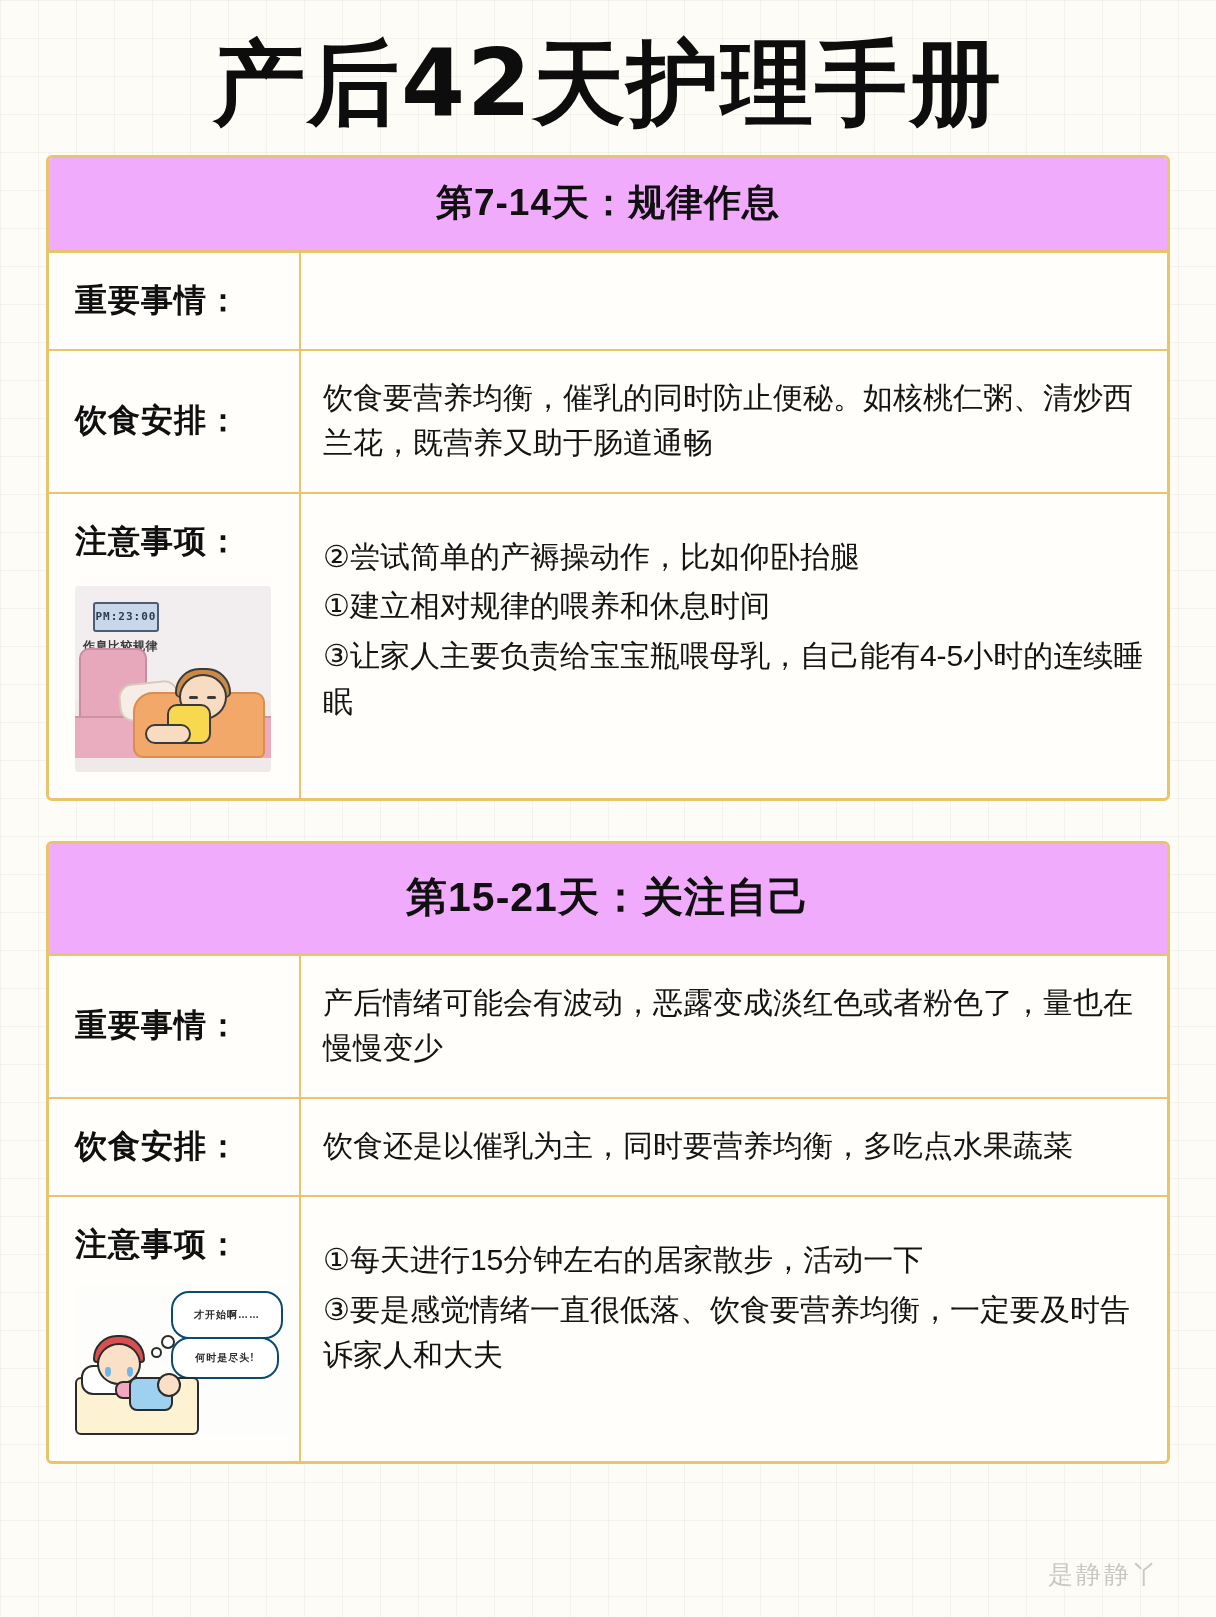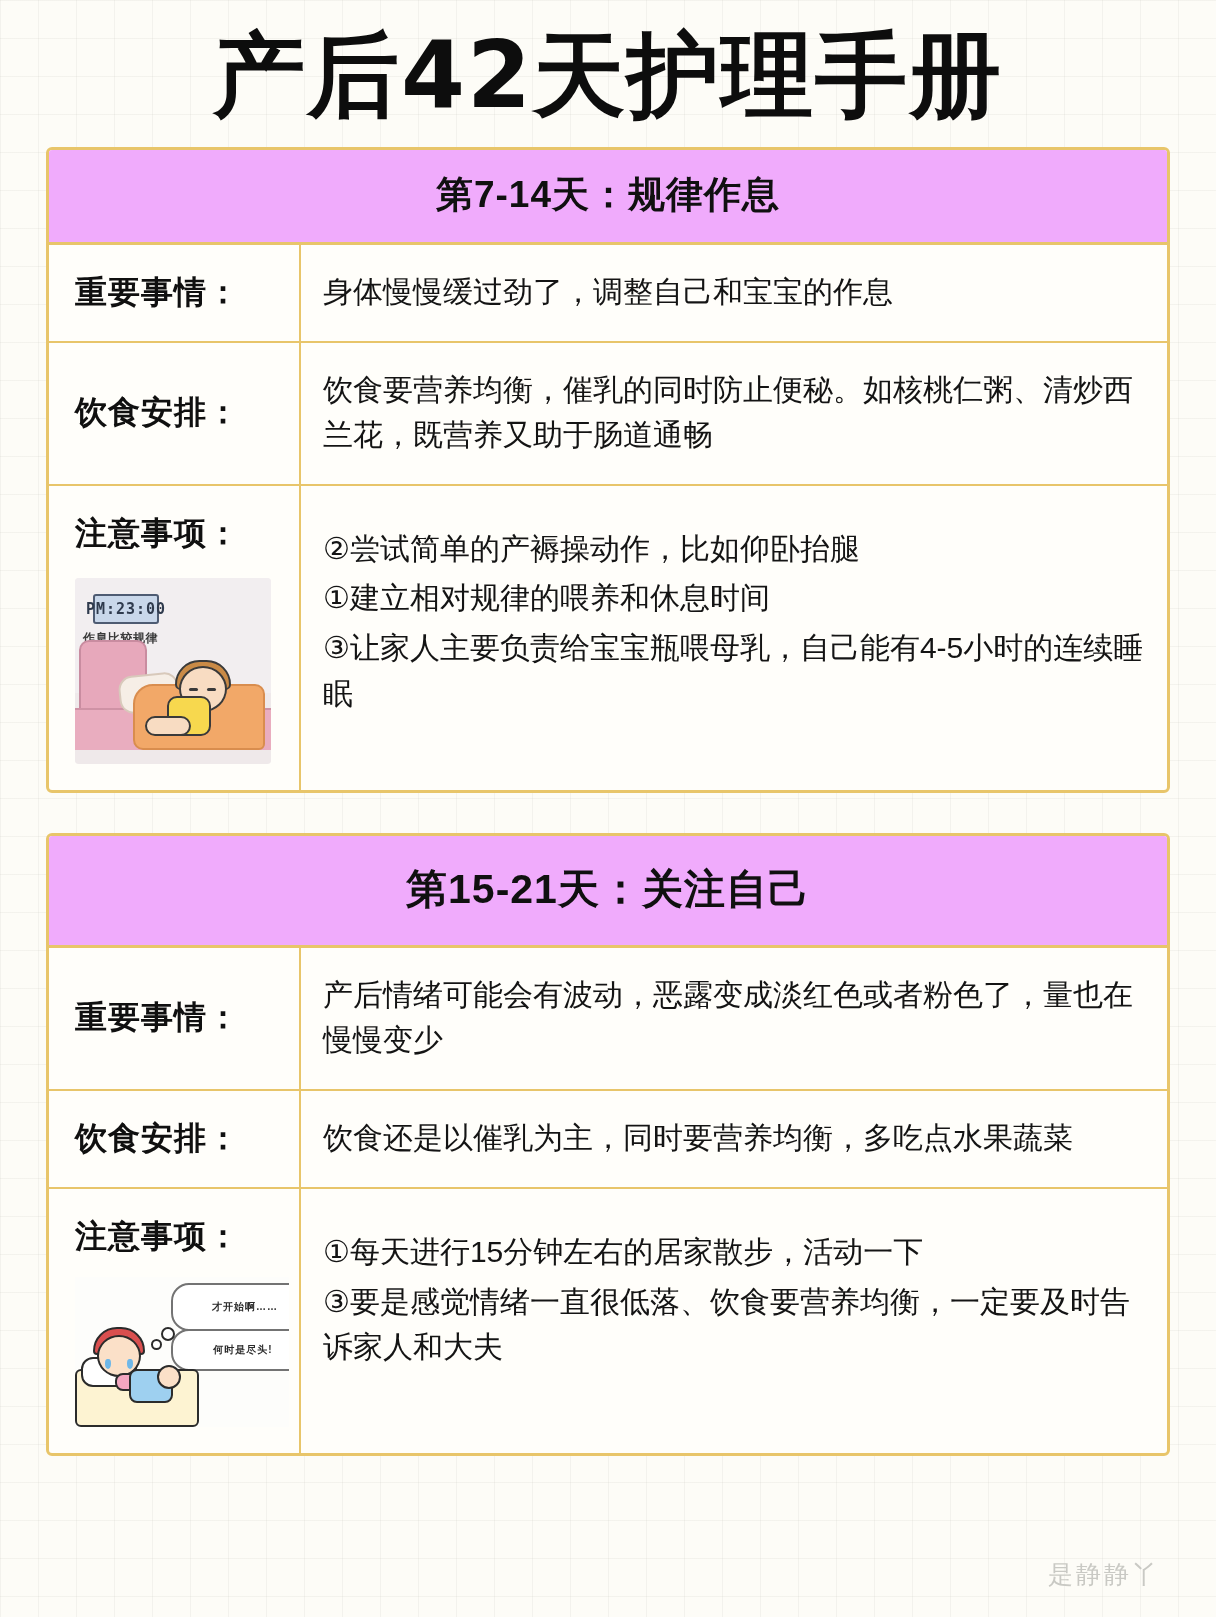--- a/index.html
+++ b/index.html
@@ -32,21 +32,21 @@
     box-sizing: border-box;
   }
   .main-title {
     font-family: "DejaVu Sans", "Liberation Sans", sans-serif;
     font-weight: bold;
     font-size: 92px;
     line-height: 1.05;
     text-align: center;
     color: #0d0d0d;
     letter-spacing: 2px;
-    padding-top: 28px;
+    padding-top: 36px;
     padding-bottom: 22px;
     white-space: nowrap;
   }
   .card {
     border: 3px solid #e8c56a;
     border-radius: 6px;
     background: #fffefa;
     margin-bottom: 40px;
     overflow: hidden;
   }
@@ -116,21 +116,21 @@
     position: relative;
     overflow: hidden;
     background: #f3eff0;
     align-self: flex-start;
   }
   .il1-wall { position:absolute; left:0; top:0; width:100%; height:62%; background:#f2eef0; }
   .il1-floor { position:absolute; left:0; bottom:0; width:100%; height:38%; background:#efe9ea; }
   .il1-clock {
     position:absolute; left:18px; top:16px; width:62px; height:26px;
     background:#c9d7ea; border:2px solid #4e5b72; border-radius:3px;
-    color:#2f3a4d; font-size:15px; font-family:"DejaVu Sans Mono", monospace;
+    color:#2f3a4d; font-size:11px; font-family:"DejaVu Sans Mono", monospace;
     display:flex; align-items:center; justify-content:center;
   }
   .il1-caption {
     position:absolute; left:8px; top:52px; font-size:12px; color:#3a3a3a;
     letter-spacing:0.5px;
   }
   .il1-bedback {
     position:absolute; left:4px; top:62px; width:64px; height:86px;
     background:#e7a8bb; border:2px solid #c98ca0; border-radius:10px 10px 0 0;
   }
@@ -172,23 +172,23 @@
   .illus2 {
     margin-top: 18px;
     width: 214px;
     height: 150px;
     position: relative;
     overflow: hidden;
     background: #fdfdfb;
     align-self: flex-start;
   }
   .il2-bubble {
-    position:absolute; background:#ffffff; border:2px solid #737373; border-radius:18px;
+    position:absolute; background:#ffffff; border:2px solid #0c4a6e; border-radius:18px;
     font-size:10px; color:#2b2b2b; display:flex; align-items:center; justify-content:center;
-    padding:2px 20px; text-align:center; line-height:1.15;
+    padding:2px 2px; text-align:center; line-height:1.15;
   }
   .il2-b1 { left:96px; top:6px; width:104px; height:40px; }
   .il2-b2 { left:96px; top:52px; width:100px; height:34px; }
   .il2-dot1 { position:absolute; left:86px; top:50px; width:10px; height:10px; background:#fff; border:2px solid #2b2b2b; border-radius:50%; }
   .il2-dot2 { position:absolute; left:76px; top:62px; width:7px; height:7px; background:#fff; border:2px solid #2b2b2b; border-radius:50%; }
   .il2-bed { position:absolute; left:0; bottom:0; width:120px; height:54px; background:#fdf3d2; border:2px solid #2b2b2b; border-radius:6px; }
   .il2-pillow { position:absolute; left:6px; bottom:40px; width:52px; height:26px; background:#ffffff; border:2px solid #2b2b2b; border-radius:12px; }
   .il2-head { position:absolute; left:22px; top:58px; width:40px; height:38px; background:#fbe0c8; border:2px solid #2b2b2b; border-radius:50%; }
   .il2-hair { position:absolute; left:18px; top:50px; width:48px; height:24px; background:#d94f4f; border:2px solid #2b2b2b; border-radius:24px 24px 4px 4px; }
   .il2-tear1, .il2-tear2 { position:absolute; width:6px; height:10px; background:#6fb7e8; border-radius:50% 50% 60% 60%; }
@@ -214,21 +214,20 @@
 
 <div class="content">
 
   <div class="main-title">产后42天护理手册</div>
 
   <div class="card">
     <div class="card-header">第7-14天：规律作息</div>
 
     <div class="row">
       <div class="row-label center">重要事情：</div>
-      <div class="row-body">身体慢慢缓过劲了，调整自己和宝宝的作息</div>
     </div>
 
     <div class="row">
       <div class="row-label center">饮食安排：</div>
       <div class="row-body"><b>饮食要营养均衡</b><span>，催乳的同时防止便秘。如核桃仁粥、清炒西兰花，既营养又助于肠道通畅</span></div>
     </div>
 
     <div class="row">
       <div class="row-label">
         <span>注意事项：</span>

